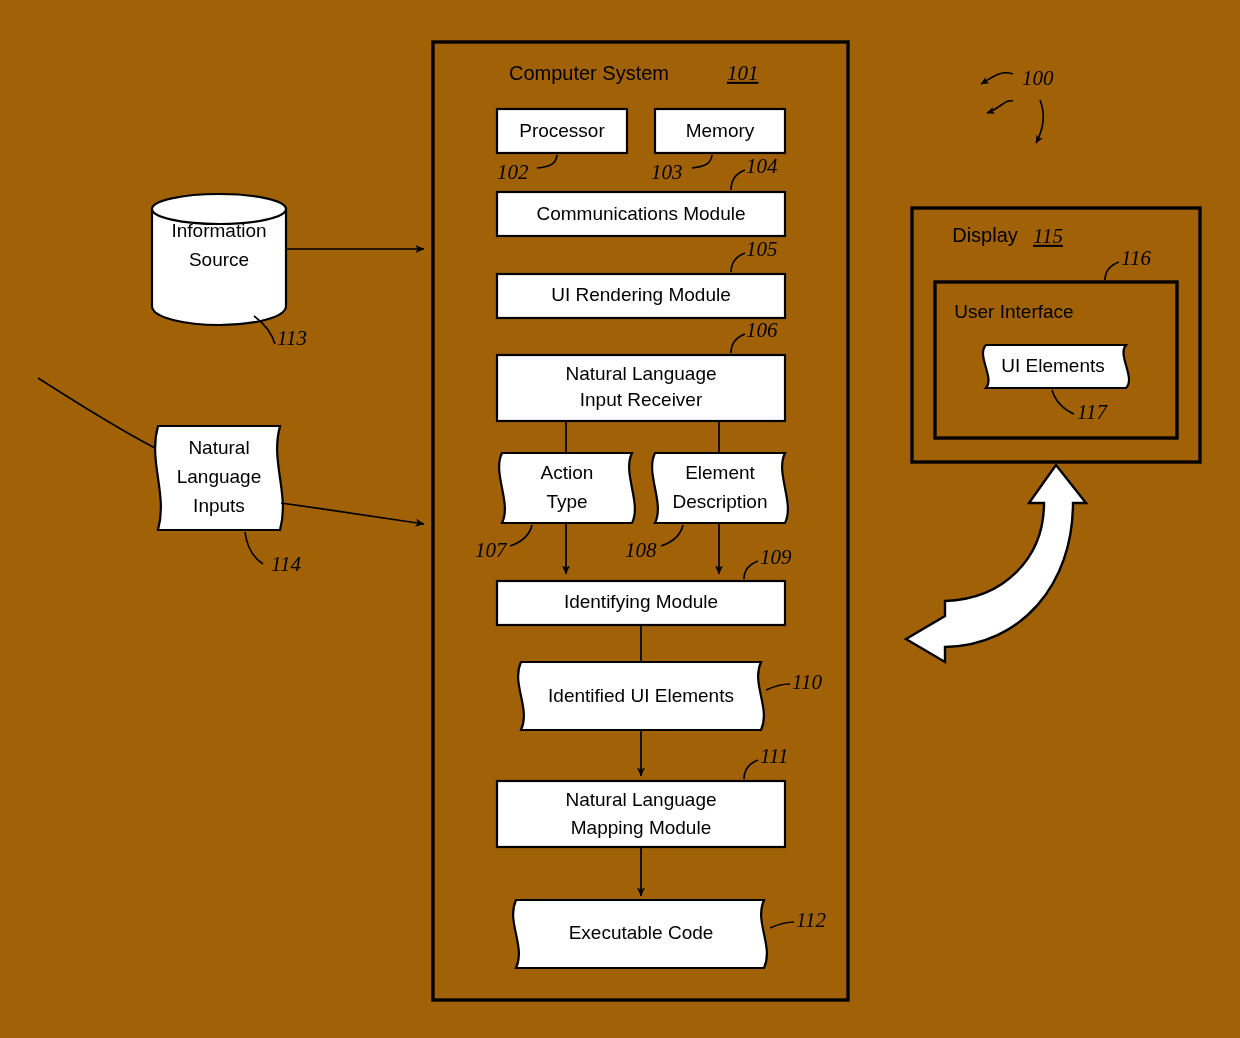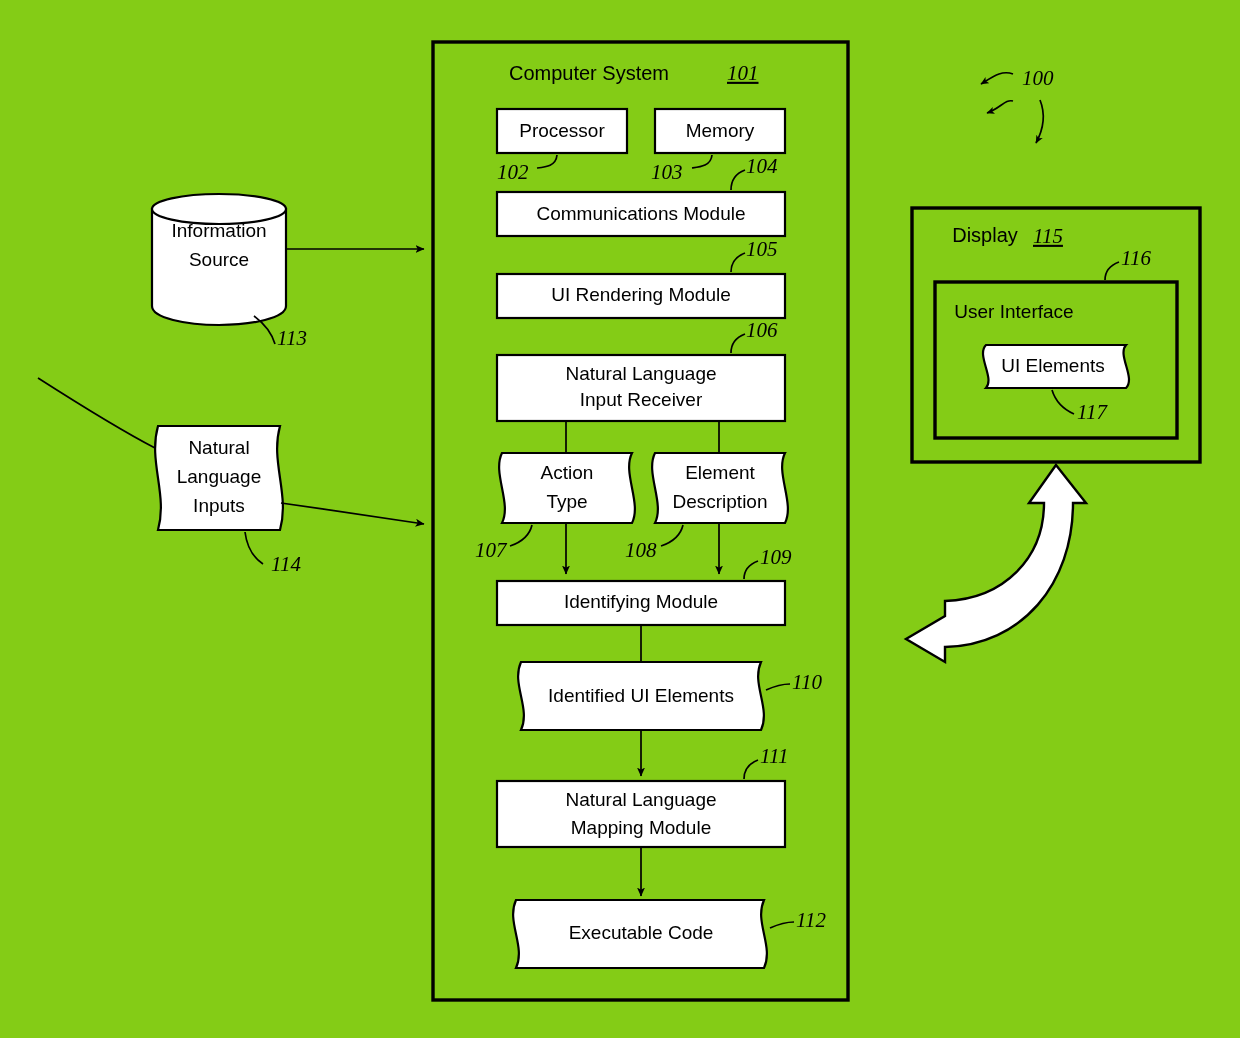--- a/index.html
+++ b/index.html
@@ -7,21 +7,21 @@
     padding: 0;
     background: #ffffff;
   }
   body {
     font-family: "Liberation Sans", sans-serif;
   }
   #page {
     position: relative;
     width: 1240px;
     height: 1038px;
-    background: #84cc16;
+    background: #a16207;
     overflow: hidden;
   }
   #figure-svg {
     position: absolute;
     left: 0;
     top: 0;
     width: 1240px;
     height: 1038px;
   }
   .box-label {

